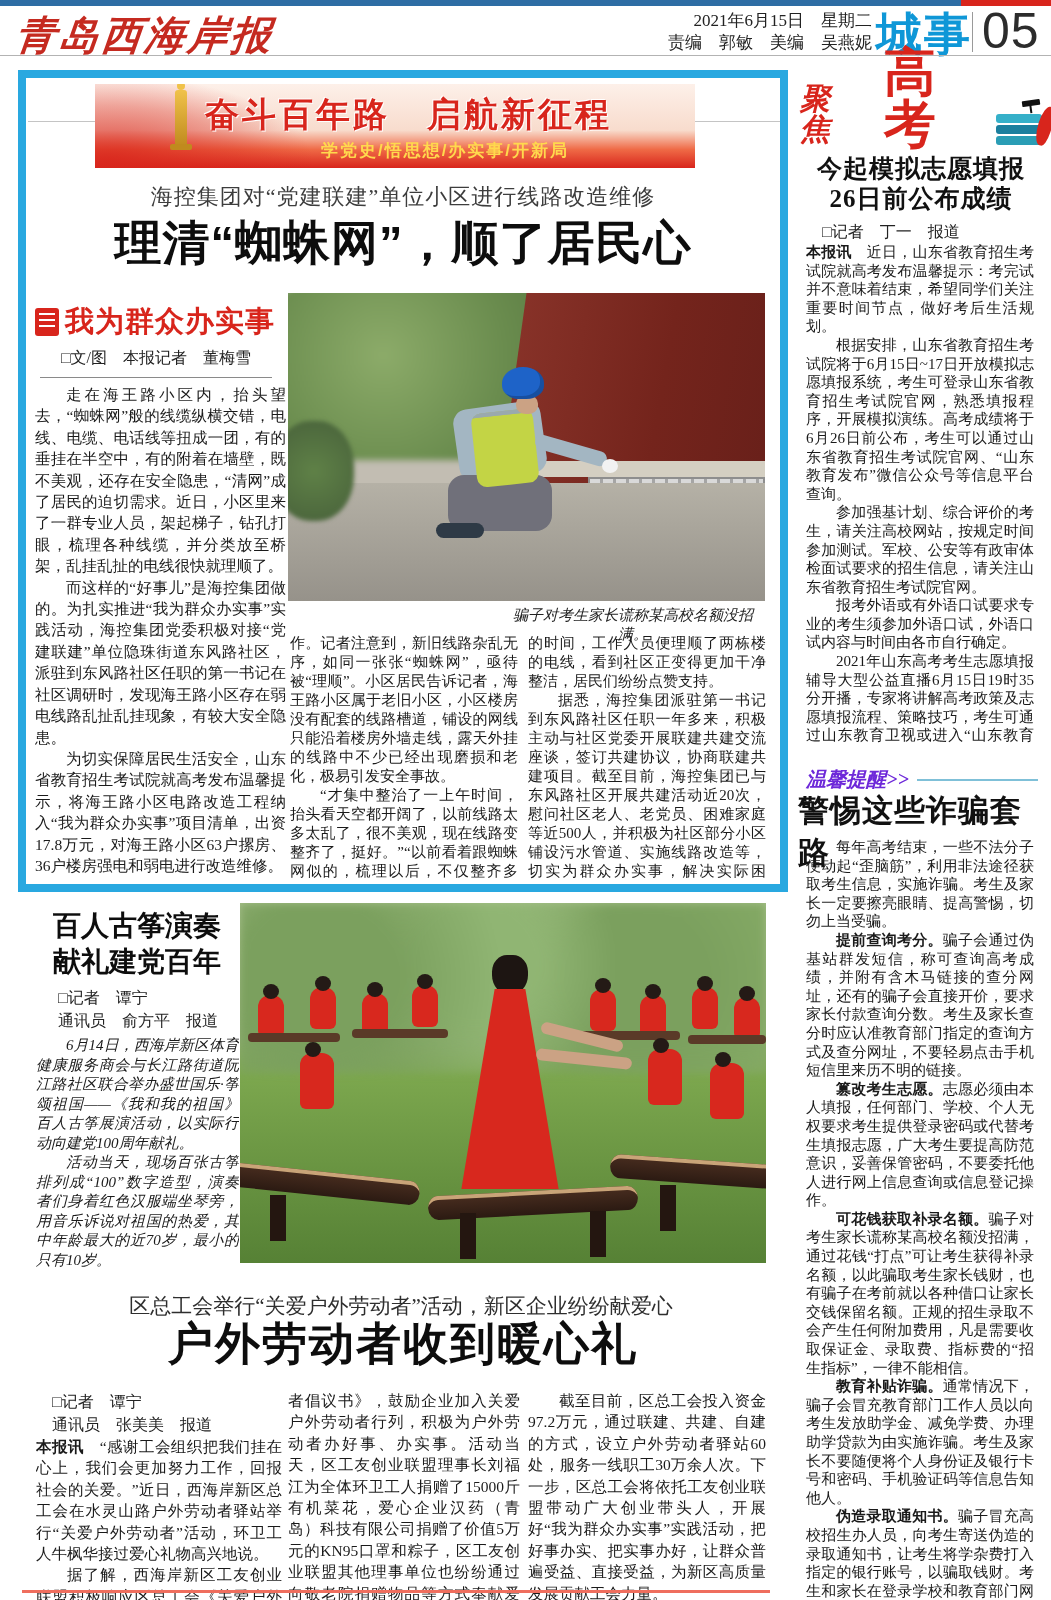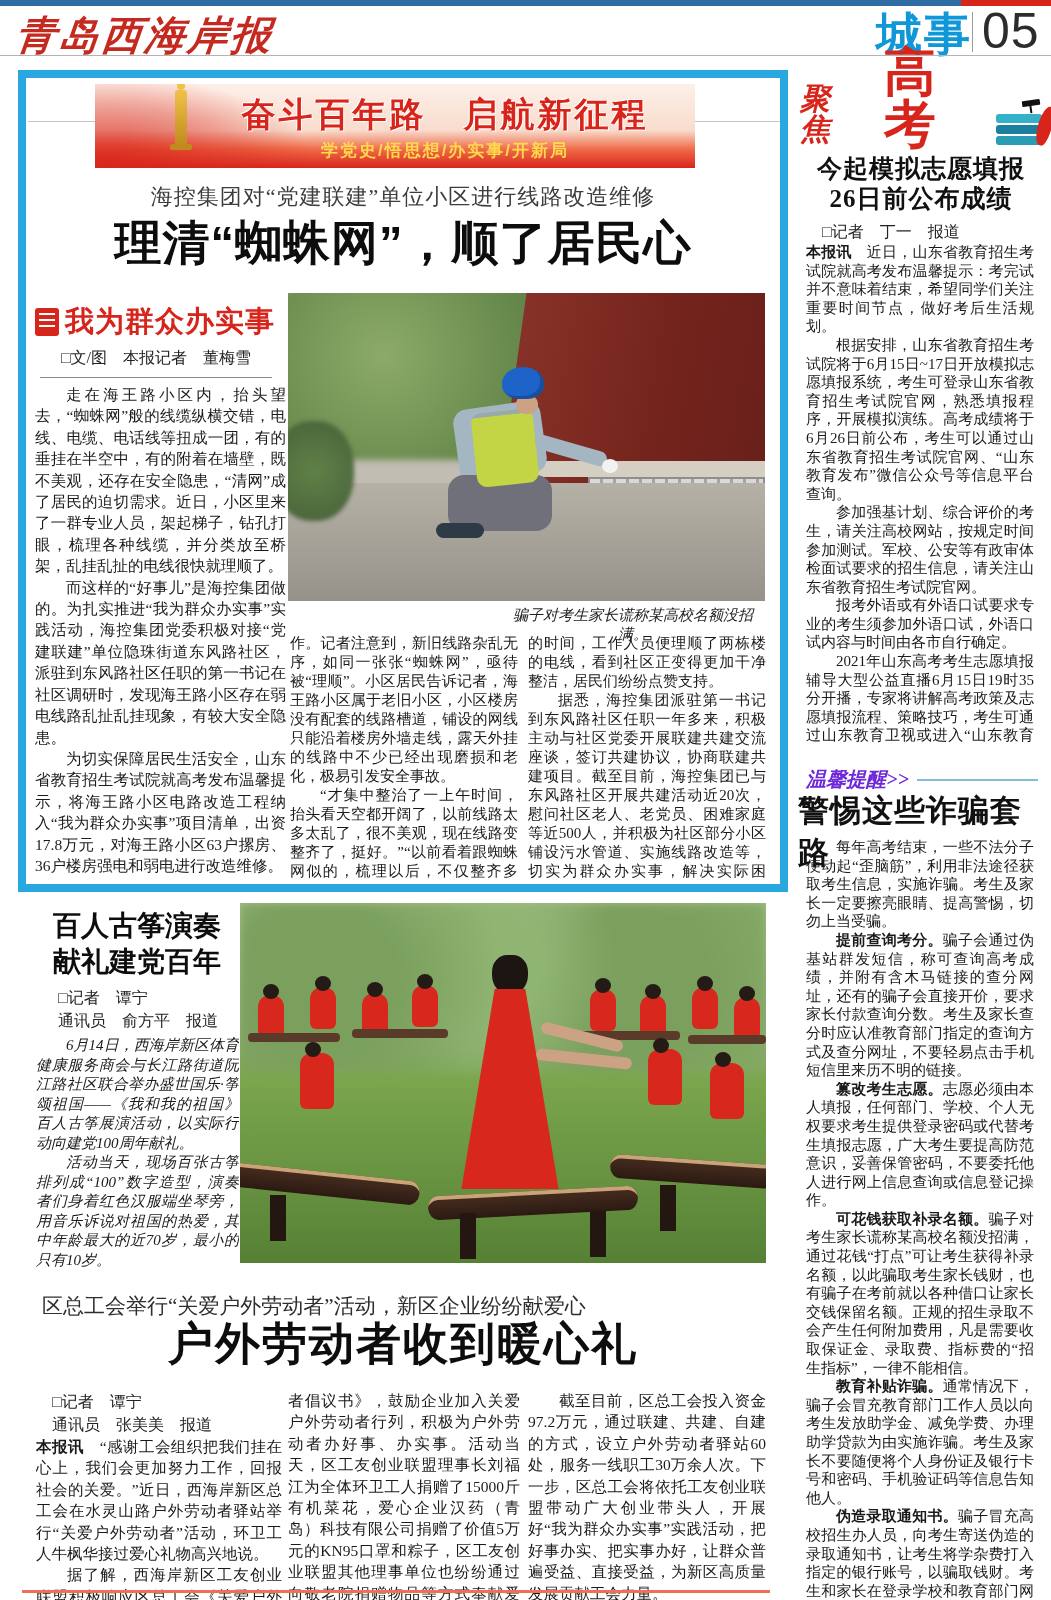--- a/index.html
+++ b/index.html
@@ -32,21 +32,21 @@
   .banner { left:95px; top:84px; width:600px; height:84px; overflow:hidden;
             background:linear-gradient(180deg,#fdf0e9 0%,#f8dccd 55%,#ef6a46 78%,#d8251c 100%); }
   .banner-flag { position:absolute; left:-40px; top:-10px; width:260px; height:110px;
             background:radial-gradient(ellipse at 20% 80%, rgba(216,37,28,.85) 0%, rgba(216,37,28,.35) 45%, rgba(216,37,28,0) 70%); }
   .monument { position:absolute; left:80px; top:6px; width:12px; height:56px;
             background:linear-gradient(#f0c24a,#c08a1e); border-radius:3px; }
   .monument:before { content:""; position:absolute; left:2px; top:-8px; width:8px; height:8px; border-radius:50%;
             background:#f0c24a; }
   .monument:after { content:""; position:absolute; left:-5px; bottom:-4px; width:22px; height:6px;
             background:#c08a1e; border-radius:2px; }
-  .banner-title { position:absolute; left:110px; top:8px; width:480px; text-align:center;
+  .banner-title { position:absolute; left:110px; top:8px; width:480px; 
             font-size:34px; font-weight:900; color:#d8251c; letter-spacing:3px;
             text-shadow:1px 1px 0 #fff, -1px -1px 0 #fff; }
   .banner-sub { position:absolute; left:110px; bottom:6px; width:480px; text-align:center;
             font-size:17px; font-weight:bold; color:#ffd94d; letter-spacing:2px; }
   .kicker1 { left:26px; top:182px; width:754px; text-align:center; font-size:22px; color:#3d3d3d; letter-spacing:1px; }
   .headline1 { left:26px; top:212px; width:754px; text-align:center; font-size:47px; font-weight:900;
                color:#0d0d0d; letter-spacing:1px; }
   .tagrow { left:35px; top:302px; width:255px; display:flex; align-items:center; gap:6px; }
   .tag-icon { width:24px; height:28px; background:#d8251c; border-radius:3px; position:relative; flex:0 0 auto; }
   .tag-icon:before { content:""; position:absolute; left:4px; top:5px; width:16px; height:18px;
@@ -108,21 +108,21 @@
   .gz-main-hair { position:absolute; left:252px; top:52px; width:36px; height:40px; background:#1d1512; border-radius:50% 50% 60% 60%; }
   .gz-main-body { position:absolute; left:206px; top:86px; width:128px; height:200px; background:#d8281e;
       clip-path:polygon(38% 0,62% 0,88% 100%,100% 100%,100% 100%,0 100%,12% 100%); border-radius:8px; }
   .gz-arm1 { position:absolute; left:300px; top:128px; width:84px; height:12px; background:#cba284; border-radius:6px; transform:rotate(14deg); }
   .gz-arm2 { position:absolute; left:296px; top:150px; width:96px; height:12px; background:#cba284; border-radius:6px; transform:rotate(6deg); }
   .gz-big { position:absolute; width:210px; height:24px; background:linear-gradient(#4a2e20,#2b1a12);
       border-radius:12px/14px; box-shadow:inset 0 6px 0 -2px #c9a478; }
   .gz-leg { position:absolute; width:16px; height:46px; background:#241610; }
 
   
-  .kicker3 { left:42px; top:1292px; width:754px; text-align:left; font-size:21px; color:#2e2e2e; }
+  .kicker3 { left:24px; top:1292px; width:754px; text-align:center; font-size:21px; color:#2e2e2e; }
   .headline3 { left:26px; top:1314px; width:754px; text-align:center; font-size:45px; font-weight:900; color:#0d0d0d; letter-spacing:2px; }
   .wcol { top:1390px; height:210px; font-size:15.5px; line-height:21.4px; overflow:hidden; }
   .wcol1 { left:36px; width:246px; }
   .wcol2 { left:288px; width:232px; }
   .wcol3 { left:528px; width:238px; }
   .w-byline { font-size:16px; line-height:23px; text-indent:1em; color:#222; }
   .redline-bottom { left:22px; top:1590px; width:748px; height:3px; background:#ef6e5e; }
 
   
   .gk-logo { left:800px; top:92px; width:248px; height:58px; display:flex; align-items:flex-end;gap:47px; }
@@ -147,20 +147,24 @@
   .gk-body2 b, .gk-body1 b { font-weight:bold; }
 </style>
 </head>
 <body>
 
 <div id="page">
 
   <div class="abs stripe-blue"></div>
   <div class="abs stripe-red"></div>
   <div class="abs paper-name">青岛西海岸报</div>
+  <div class="abs dateblock">
+    <div>2021年6月15日　星期二</div>
+    <div>责编　郭敏　美编　吴燕妮</div>
+  </div>
   <div class="abs city hei">城事</div>
   <div class="abs pg-divider"></div>
   <div class="abs pg-no hei">05</div>
   <div class="abs header-rule"></div>
 
   <div class="abs cyanbox"></div>
   <div class="abs banner-rule"></div>
   <div class="abs banner">
     <div class="banner-flag"></div>
     <div class="monument"></div>

